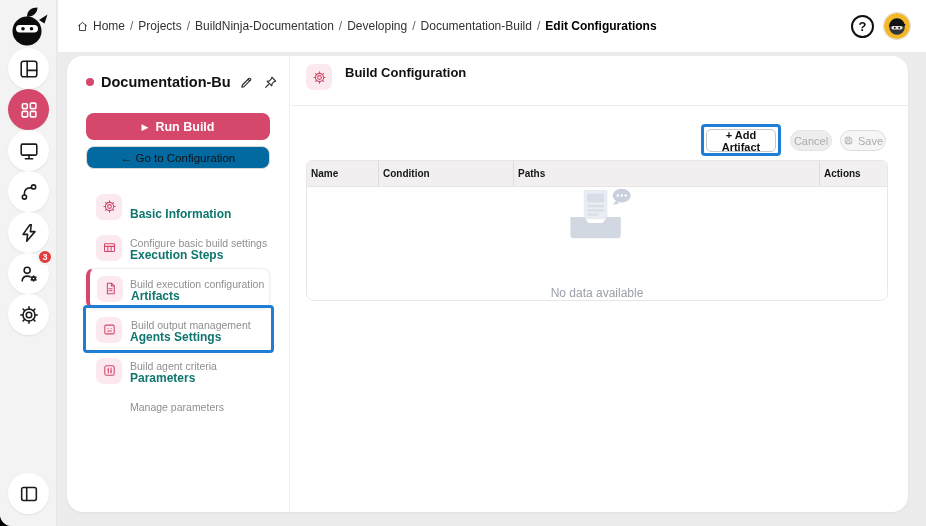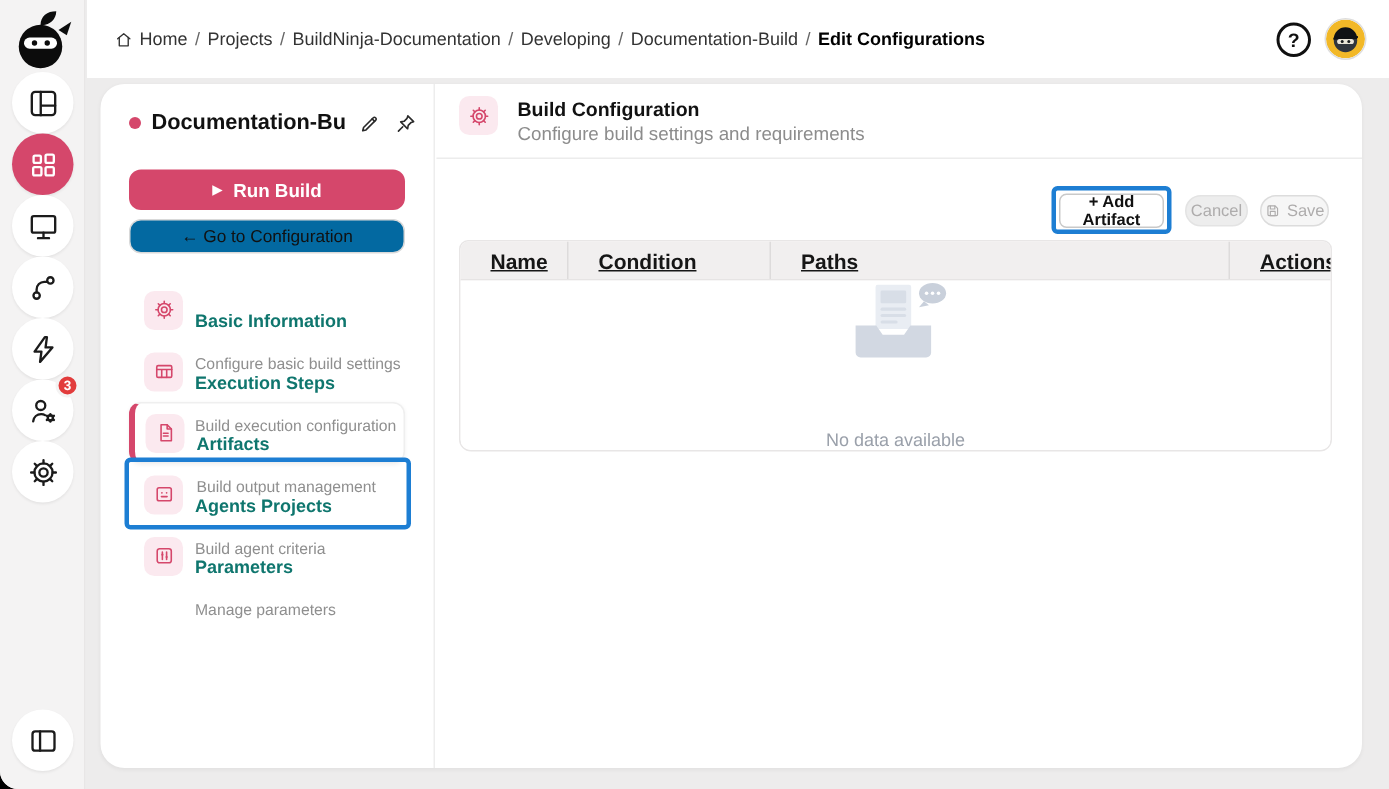--- a/index.html
+++ b/index.html
@@ -109,22 +109,22 @@
   .save-btn { position:absolute; left:549px; top:74px; width:46px; height:21px;
               background:#f6f6f6; border:1px solid #dcdcdc; border-radius:11px;
               font-size:11px; color:#aeacac; display:flex; align-items:center;
               justify-content:center; gap:4px; font-family:inherit; }
   .save-btn svg { width:11px; height:11px; }
 
   
   .table { position:absolute; left:15px; top:104px; width:582px;
            border:1px solid #e8e6e6; border-radius:6px 6px 8px 8px; overflow:hidden; }
   .thead { display:flex; height:26px; background:#f1efef; border-bottom:1px solid #e6e4e4; }
-  .th { display:flex; align-items:center; padding-left:20px; font-size:14px;
-        font-weight:bold; color:#161616;text-decoration:underline; }
+  .th { display:flex; align-items:center; padding-left:4px; font-size:10px;
+        font-weight:bold; color:#161616; }
   .th + .th { border-left:1px solid #dddbdb; }
   .th-name{width:71px} .th-cond{width:135px} .th-paths{width:306px} .th-act{width:68px}
   .tbody { height:113px; background:#fff; display:flex; flex-direction:column;
            align-items:center; justify-content:space-between; }
   .empty-svg { width:78px; height:57px; }
   .empty-text { font-size:12px; color:#9aa0aa; margin-top:2px; }
 </style>
 </head>
 <body>
 
@@ -359,21 +359,21 @@
             <div class="nav-desc">Build output management</div>
           </span>
         </div>
         <div class="nav-item">
           <span class="nav-icon">
               <svg class="ic">
                 <use href="#i-robot"></use>
               </svg>
             </span>
           <span class="nav-text">
-            <div class="nav-label">Agents Projects</div>
+            <div class="nav-label">Agents Settings</div>
             <div class="nav-desc">Build agent criteria</div>
           </span>
         </div>
         <div class="nav-item">
           <span class="nav-icon">
               <svg class="ic">
                 <use href="#i-sliders"></use>
               </svg>
             </span>
           <span class="nav-text">
@@ -386,21 +386,20 @@
       <div class="annotation ann-artifacts"></div>
     </div>
 
     <div class="mcol">
       <div class="bc-icon">
           <svg class="ic">
             <use href="#i-gear"></use>
           </svg>
         </div>
       <div class="bc-title">Build Configuration</div>
-      <div class="bc-sub">Configure build settings and requirements</div>
       <div class="m-divider"></div>
 
 
       <button class="add-btn">+ Add Artifact</button>
       <div class="annotation ann-add"></div>
       <button class="cancel-btn">Cancel</button>
       <button class="save-btn">
         <svg class="ic">
             <use href="#i-floppy"></use>
           </svg>

